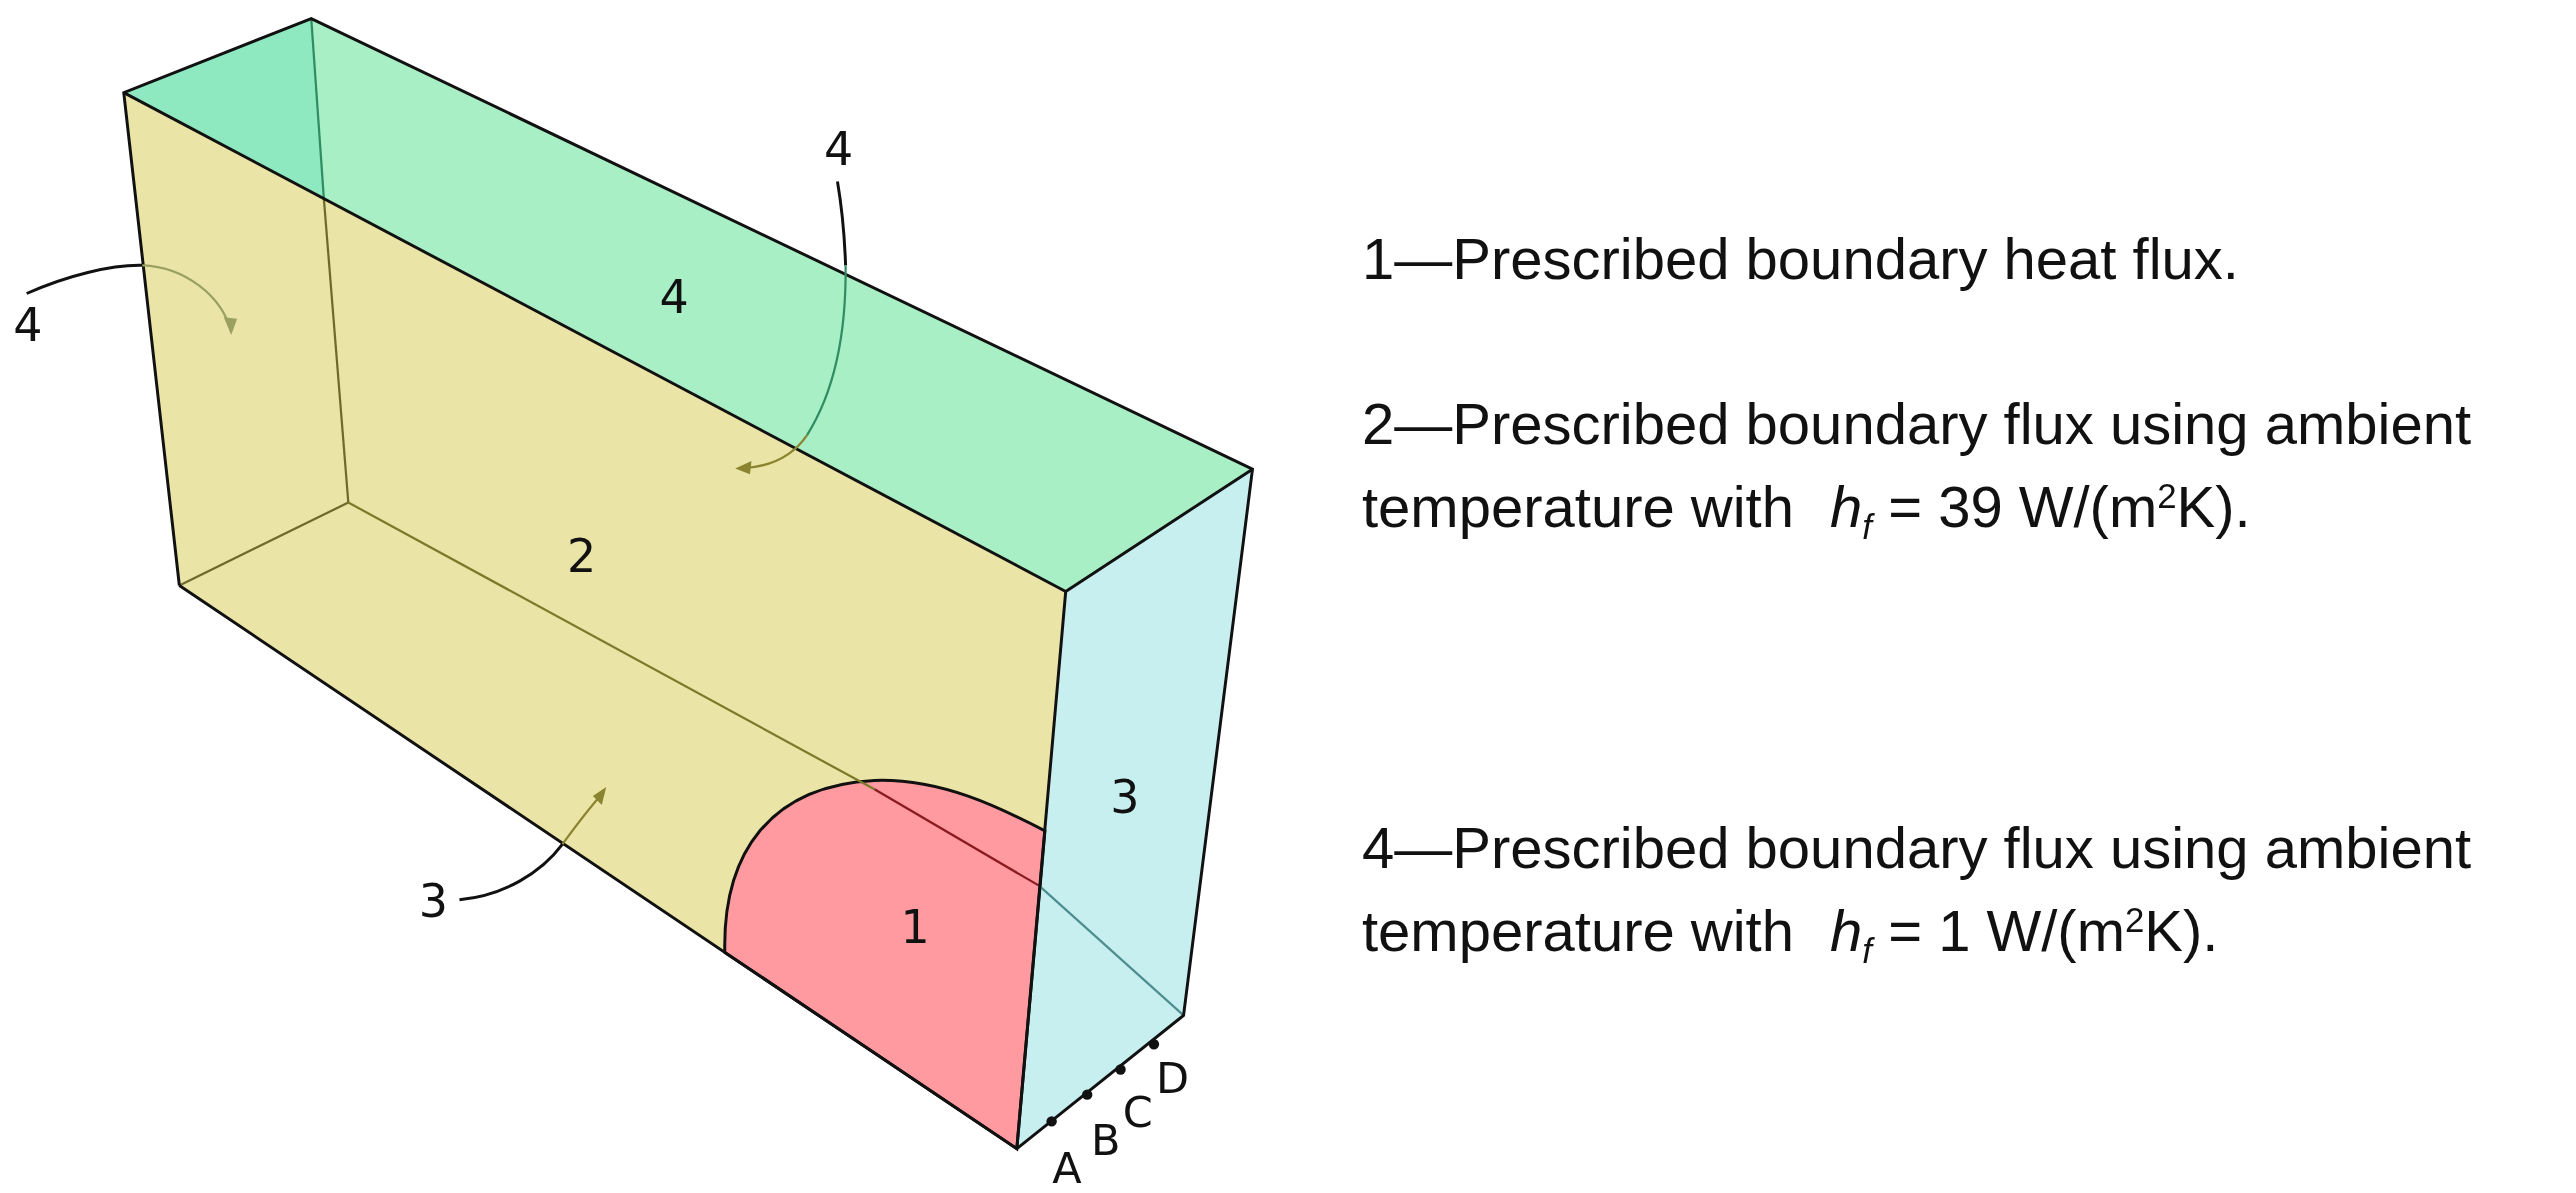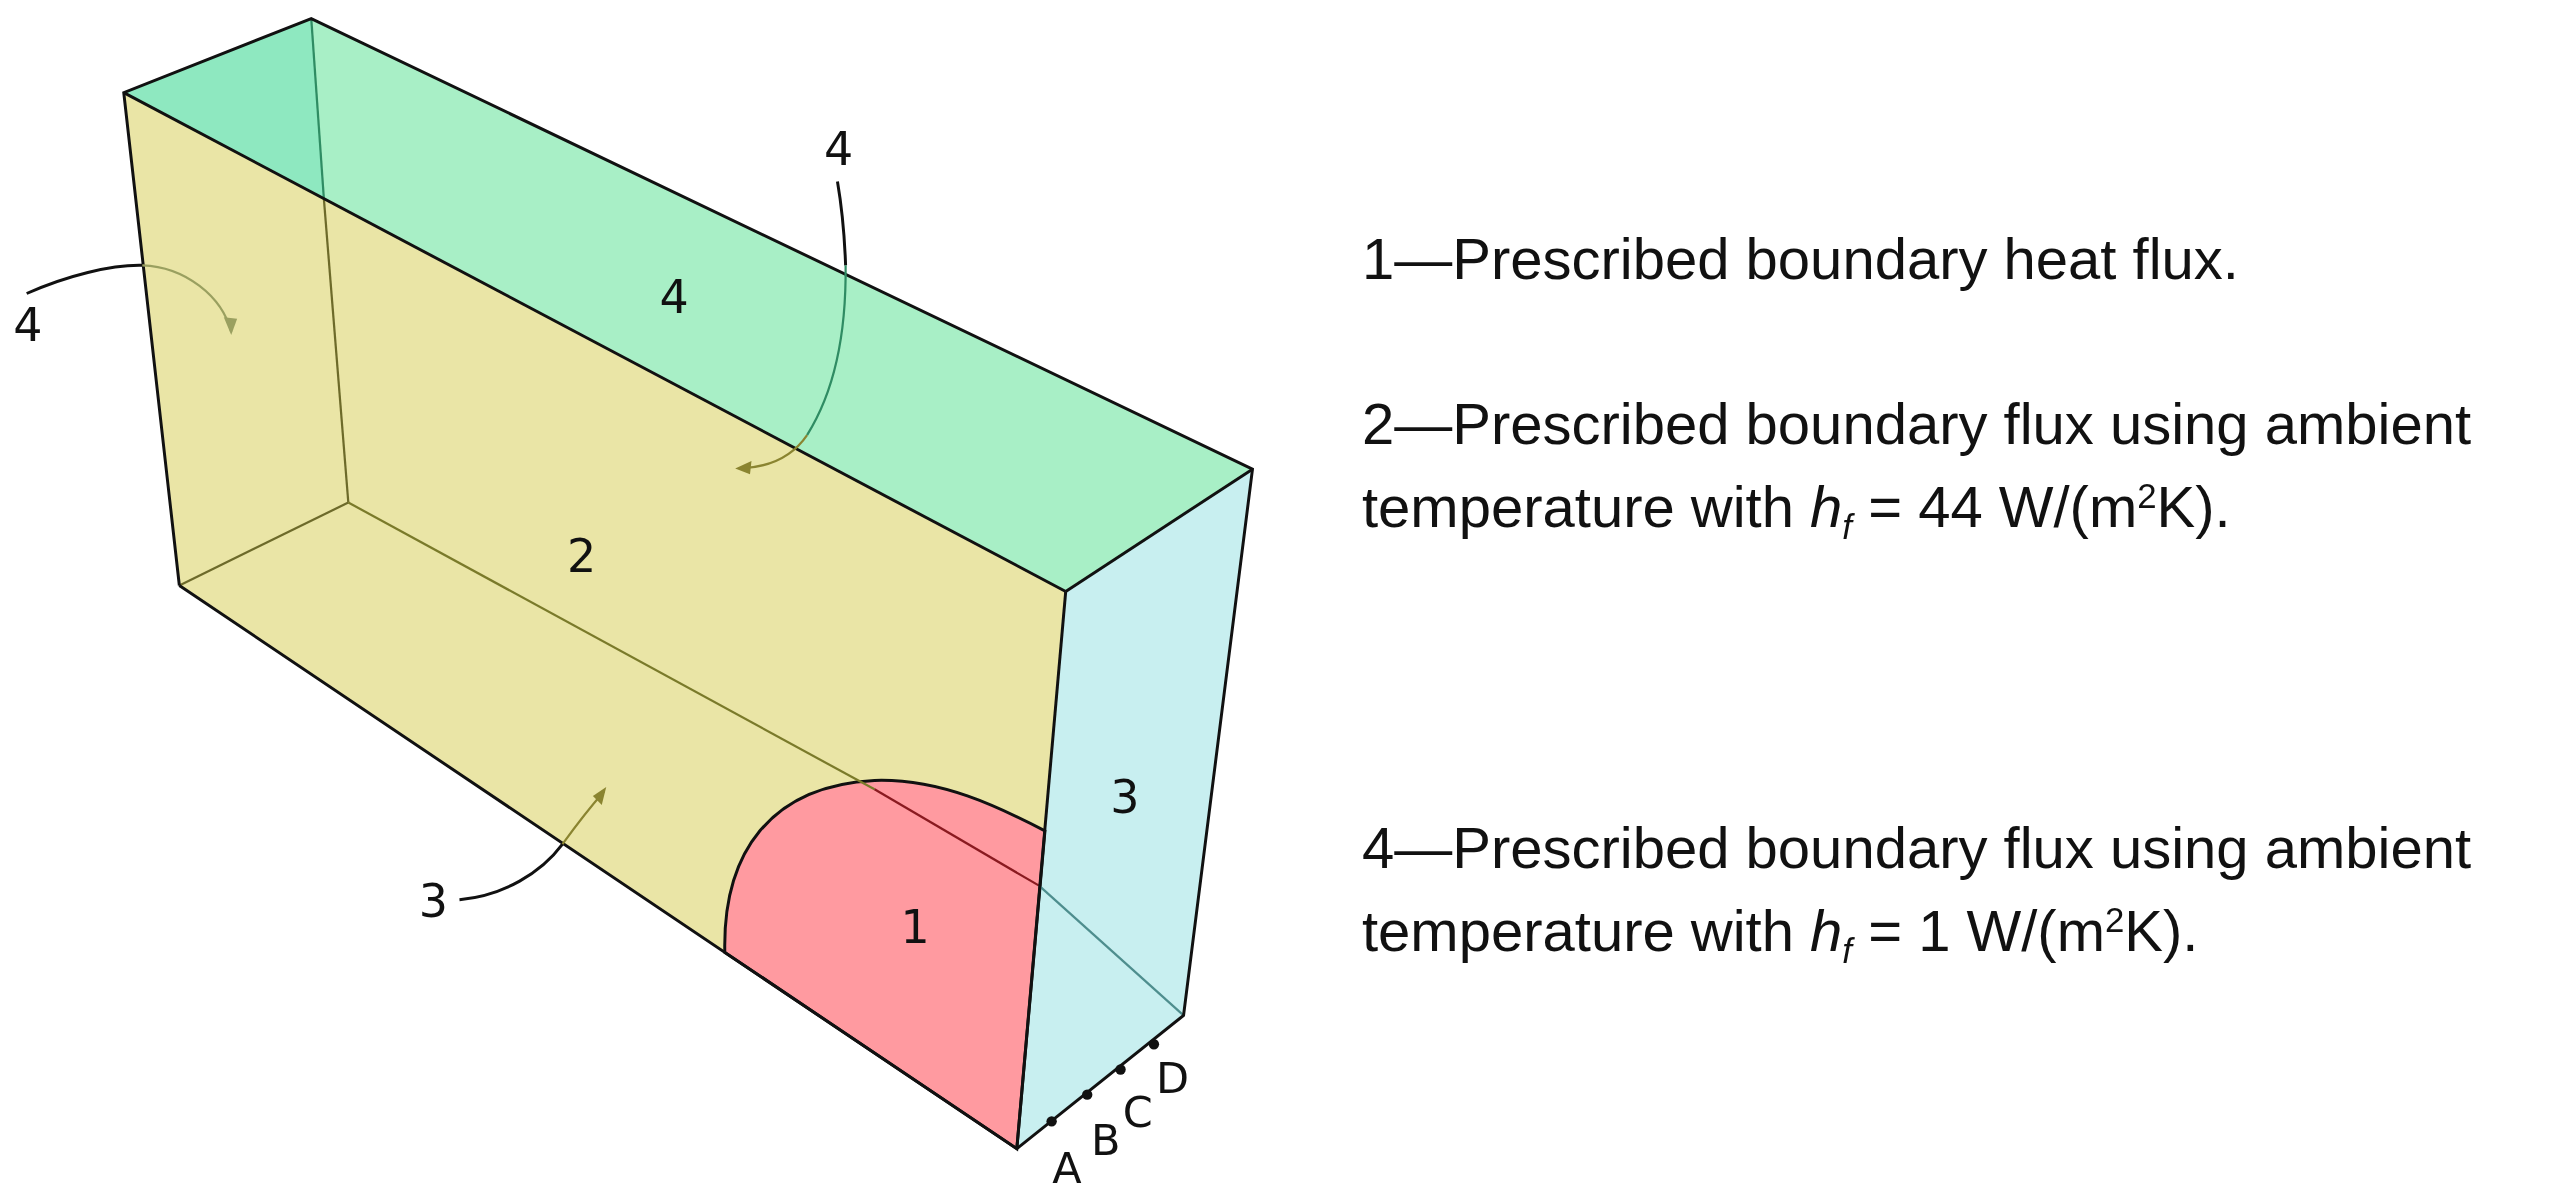--- a/index.html
+++ b/index.html
@@ -3,21 +3,21 @@
 <meta charset="utf-8">
 <style>
   html, body { margin:0; padding:0; background:#ffffff; }
   body { width:2576px; height:1194px; position:relative; overflow:hidden; }
   #figure { position:absolute; left:0; top:0; width:1334px; height:1194px; }
   .face-label { font-family:"DejaVu Sans", sans-serif; font-size:62px; fill:#111; }
   .pt-label { font-family:"DejaVu Sans", sans-serif; font-size:58px; fill:#111; }
   #legend { position:absolute; left:1362px; top:8px; width:1200px; height:1194px;
             font-family:Liberation Sans, sans-serif; color:#111; }
   .legend-line { position:absolute; left:0; font-size:58px; line-height:1; white-space:nowrap; }
-  .hf { font-style:italic; }
+  .hf { font-style:italic;margin-left:20px; }
   .hf sub { font-size:0.6em; vertical-align:-0.35em; }
   sup { font-size:0.6em; vertical-align:0.55em; }
 </style>
 </head>
 <body>
 
 <svg id="figure" viewBox="0 0 1800 1611" width="1334" height="1194" xmlns="http://www.w3.org/2000/svg">
 
   <polygon points="167,125 420,25 470,678 242,790" fill="#d5e0a0"></polygon>
 
@@ -79,21 +79,21 @@
 
 <div id="legend">
   <div class="legend-line" style="top:222px">
     <span>1</span><span>—</span><span>Prescribed boundary heat flux.</span>
   </div>
 
   <div class="legend-line" style="top:387px">
     <span>2</span><span>—</span><span>Prescribed boundary flux using ambient</span>
   </div>
   <div class="legend-line" style="top:470px">
-    <span>temperature with </span><span class="hf"><span>h</span><sub>f</sub></span><span> = 44 W/(m</span><sup>2</sup><span>K).</span>
+    <span>temperature with </span><span class="hf"><span>h</span><sub>f</sub></span><span> = 39 W/(m</span><sup>2</sup><span>K).</span>
   </div>
 
 
   <div class="legend-line" style="top:811px">
     <span>4</span><span>—</span><span>Prescribed boundary flux using ambient</span>
   </div>
   <div class="legend-line" style="top:894px">
     <span>temperature with </span><span class="hf"><span>h</span><sub>f</sub></span><span> = 1 W/(m</span><sup>2</sup><span>K).</span>
   </div>
 </div>

